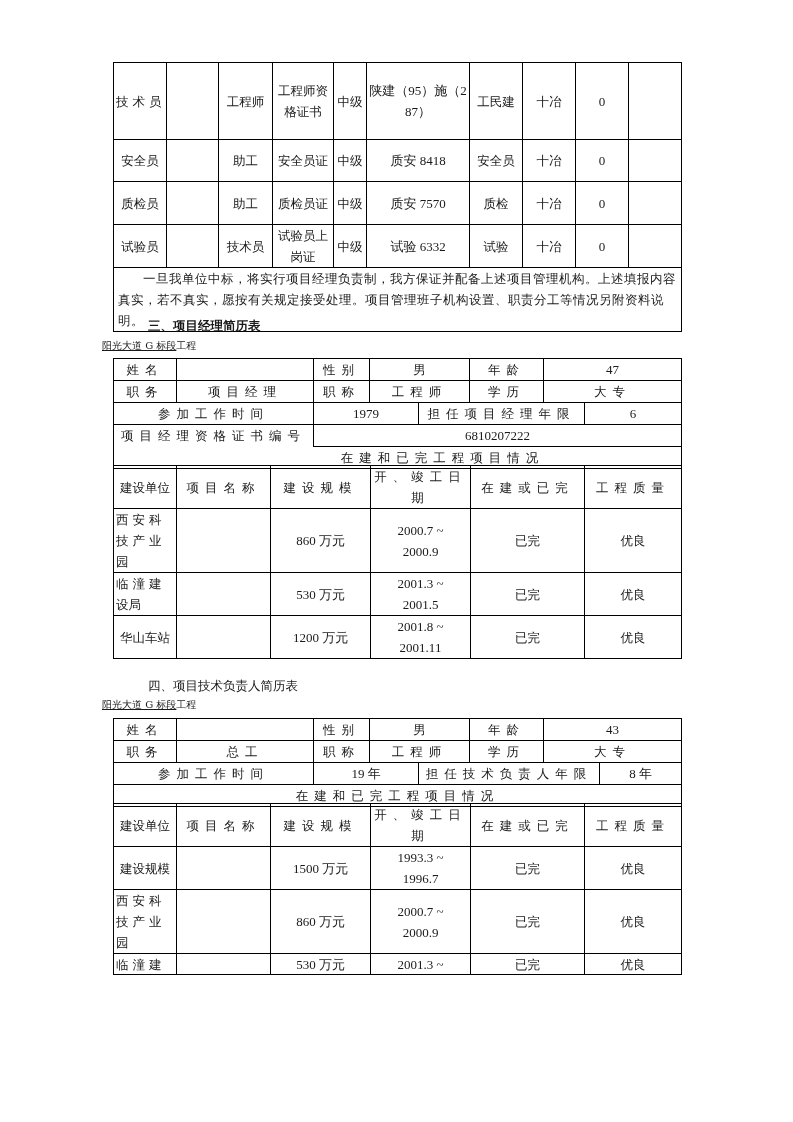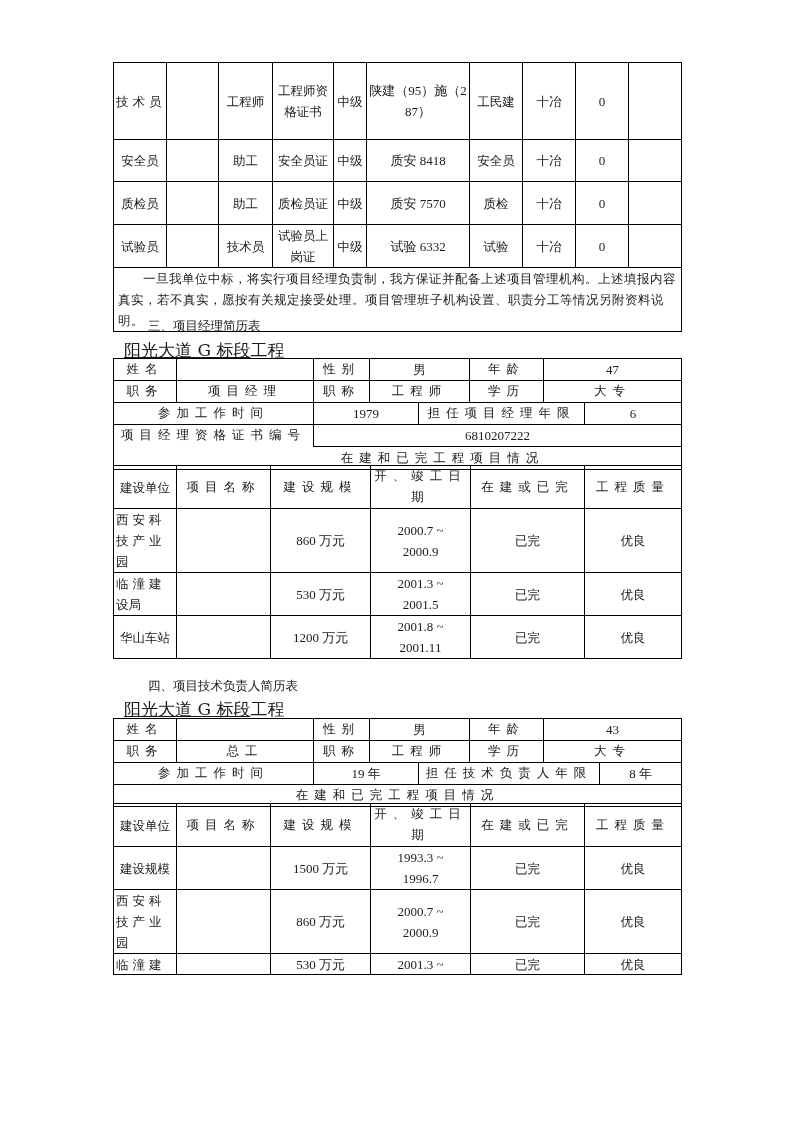--- a/index.html
+++ b/index.html
@@ -9,24 +9,24 @@
     color: #1a1a1a; font-size: 12.5px;
   }
   .abs { position: absolute; }
   table { border-collapse: collapse; position: absolute; table-layout: fixed; }
   td {
     border: 1px solid #000; padding: 0 2px; text-align: center; vertical-align: middle;
     line-height: 21px; font-size: 12.5px; overflow: hidden; word-break: break-all;
   }
   .num { font-family: "Liberation Serif", serif; font-size: 13px; }
   .left { text-align: left; }
-  .spaced { letter-spacing: 6px; font-family: Liberation Serif, serif; }
+  .spaced { letter-spacing: 6px; }
   .note { text-align: left; text-indent: 2em; line-height: 21px; padding: 0 4px; letter-spacing: 0.5px; }
   .heading { left: 148px; font-size: 12.5px; }
-  .project-title { left: 124px; font-size: 17px; }
+  .project-title { left: 102px; font-size: 10px; }
   .project-title .ul { text-decoration: underline; }
 </style>
 </head>
 <body>
 
 <table style="left:113px; top:62px; width:568px;">
   <colgroup>
     <col style="width:53px">
       <col style="width:52px">
       <col style="width:54px">
@@ -86,21 +86,21 @@
     <td>十冶</td>
     <td class="num">0</td>
     <td></td>
   </tr>
   <tr style="height:63px">
     <td colspan="10" class="note">一旦我单位中标，将实行项目经理负责制，我方保证并配备上述项目管理机构。上述填报内容真实，若不真实，愿按有关规定接受处理。项目管理班子机构设置、职责分工等情况另附资料说明。</td>
   </tr>
 </tbody>
   </table>
 
-<div class="abs heading" style="top:318px;">三、项目经理简历表</div>
+<div class="abs heading" style="top:318px;font-weight:bold;">三、项目经理简历表</div>
 <div class="abs project-title" style="top:339px;">
   <span class="ul">阳光大道 G 标段</span><span>工程</span>
 </div>
 
 <table style="left:113px; top:358px; width:568px;">
   <colgroup>
     <col style="width:63px">
       <col style="width:137px">
       <col style="width:56px">
       <col style="width:49px">

